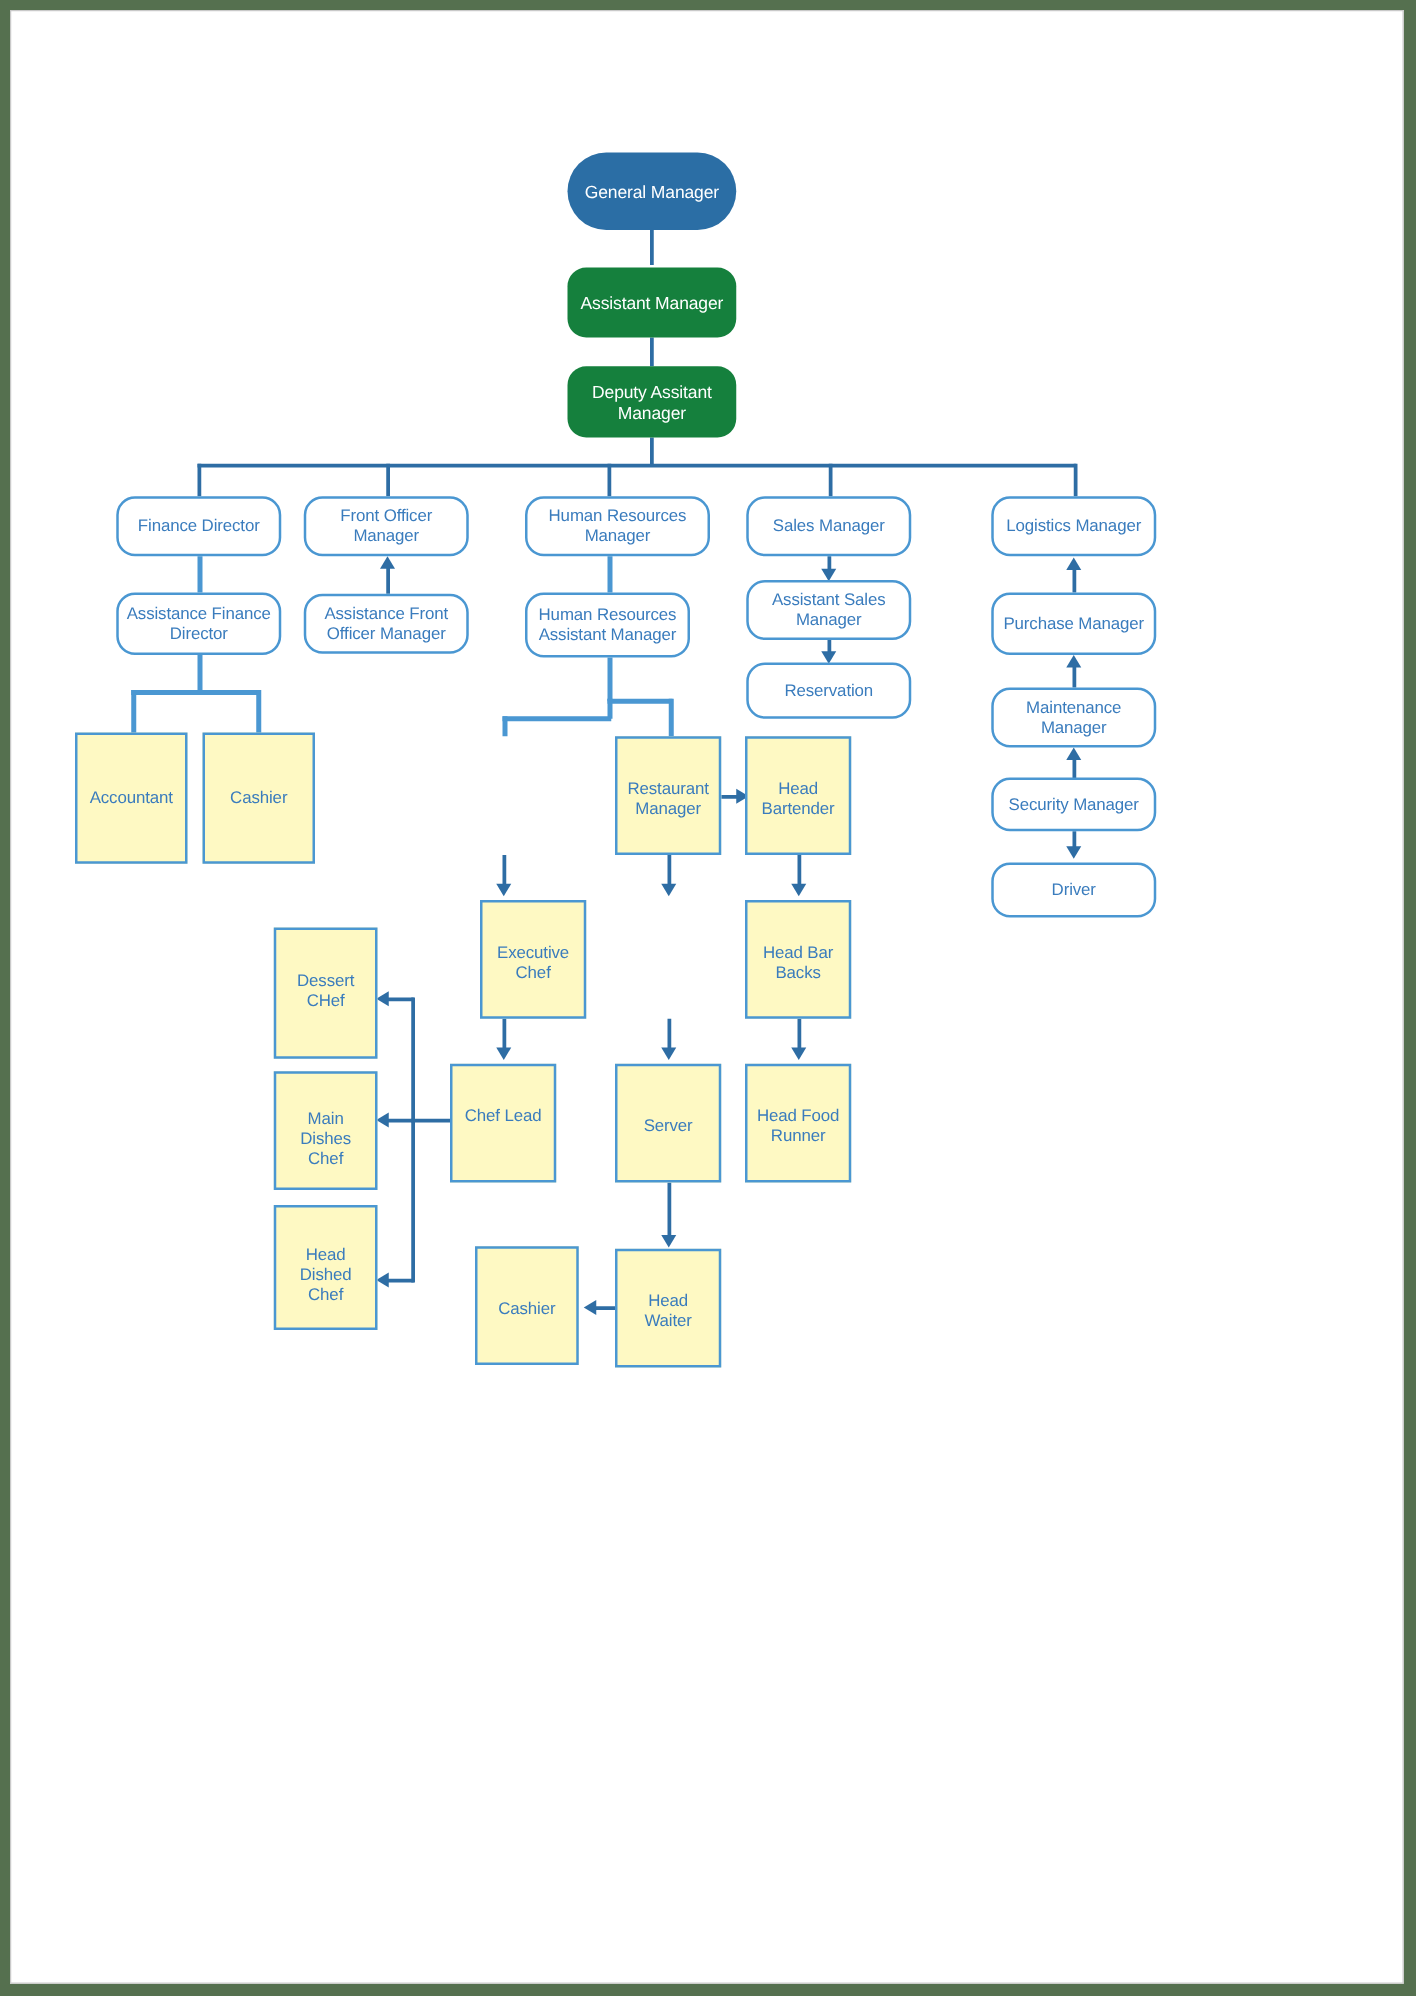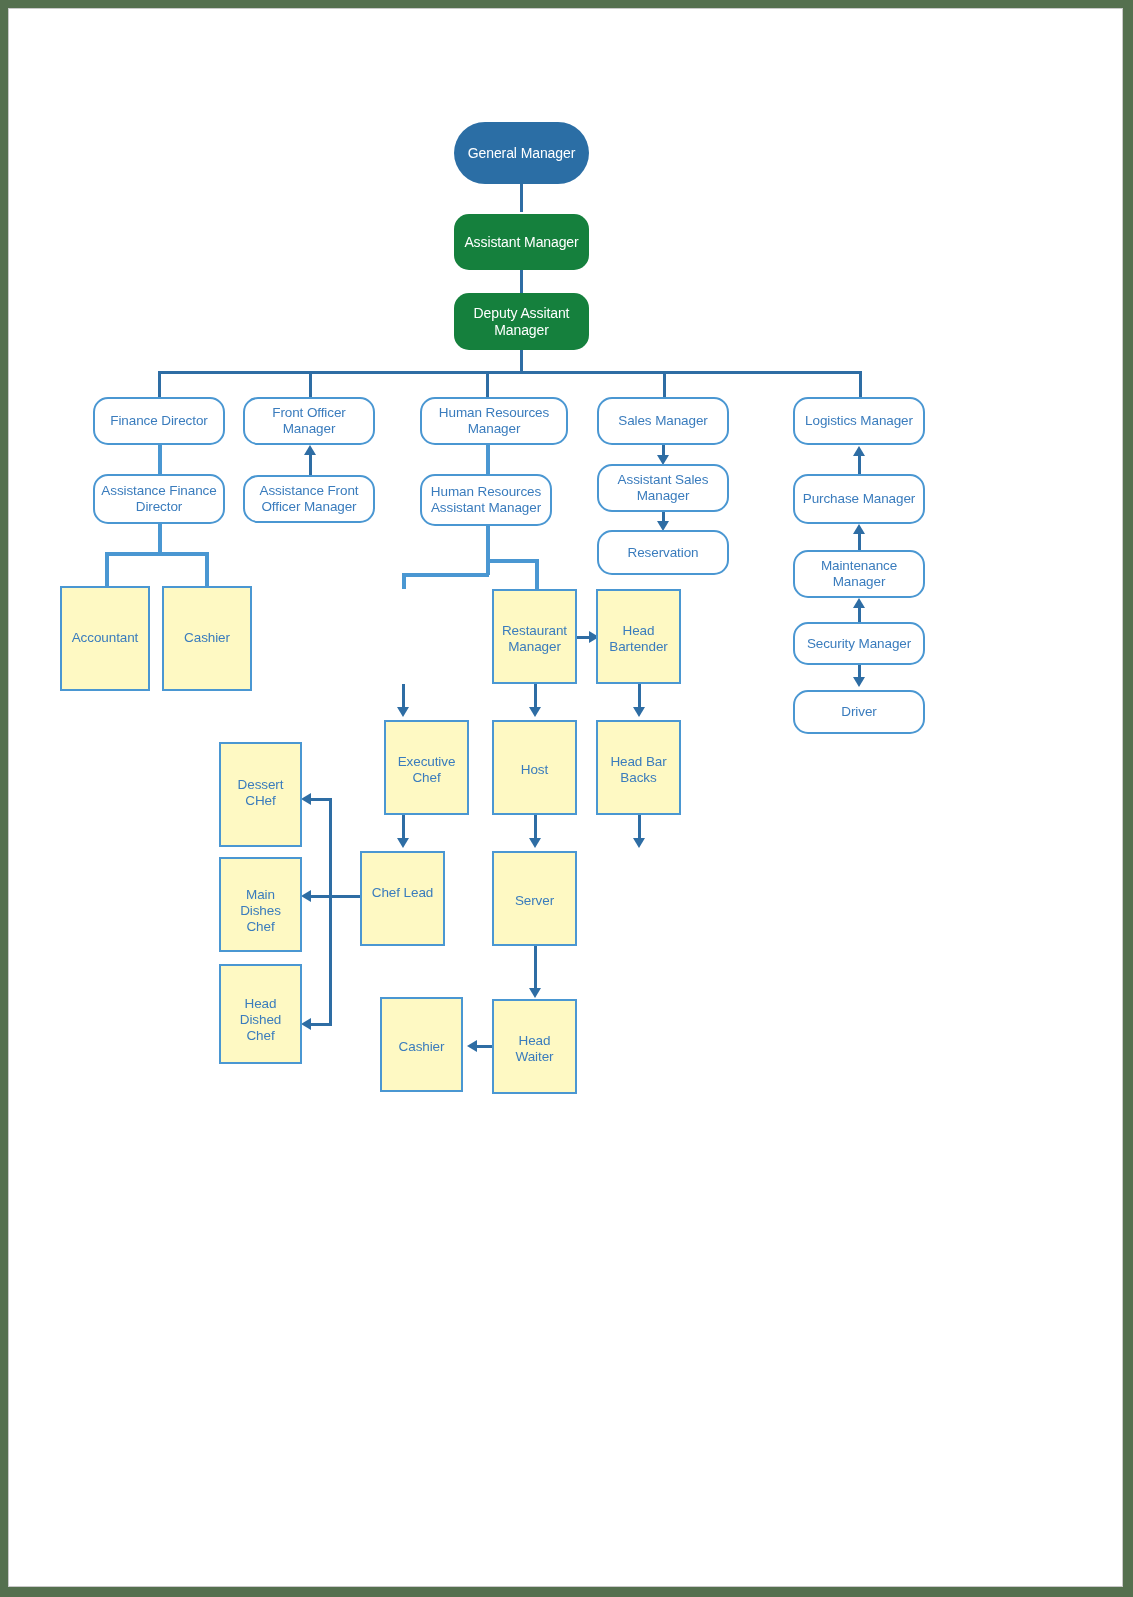--- a/index.html
+++ b/index.html
@@ -226,23 +226,20 @@
     <div class="node sbox" style="left:483px;top:580px;width:85px;height:95px;padding-top:32px;">
       <span>Restaurant Manager</span>
     </div>
 
     <div class="ln h" style="left:568px;top:627px;width:15px;"></div>
     <div class="arrow right" style="left:580px;top:622px;"></div>
 
     <div class="ln v" style="left:525px;top:675px;height:25px;"></div>
     <div class="arrow down" style="left:520px;top:698px;"></div>
 
-    <div class="node sbox" style="left:483px;top:711px;width:85px;height:95px;padding-top:40px;">
-      <span>Host</span>
-    </div>
 
     <div class="ln v" style="left:525px;top:806px;height:25px;"></div>
     <div class="arrow down" style="left:520px;top:829px;"></div>
 
     <div class="node sbox" style="left:483px;top:842px;width:85px;height:95px;padding-top:40px;">
       <span>Server</span>
     </div>
 
     <div class="ln v" style="left:525px;top:937px;height:45px;"></div>
     <div class="arrow down" style="left:520px;top:979px;"></div>
@@ -265,20 +262,23 @@
     <div class="ln v" style="left:629px;top:675px;height:25px;"></div>
     <div class="arrow down" style="left:624px;top:698px;"></div>
 
     <div class="node sbox" style="left:587px;top:711px;width:85px;height:95px;padding-top:32px;">
       <span>Head Bar Backs</span>
     </div>
 
     <div class="ln v" style="left:629px;top:806px;height:25px;"></div>
     <div class="arrow down" style="left:624px;top:829px;"></div>
 
+    <div class="node sbox" style="left:587px;top:842px;width:85px;height:95px;padding-top:32px;">
+      <span>Head Food Runner</span>
+    </div>
 
     <div class="node rbox" style="left:588px;top:388px;width:132px;height:48px;">
       <span>Sales Manager</span>
     </div>
 
     <div class="ln v" style="left:653px;top:436px;height:13px;"></div>
     <div class="arrow down" style="left:648px;top:446px;"></div>
 
     <div class="node rbox" style="left:588px;top:455px;width:132px;height:48px;">
       <span>Assistant Sales Manager</span>

